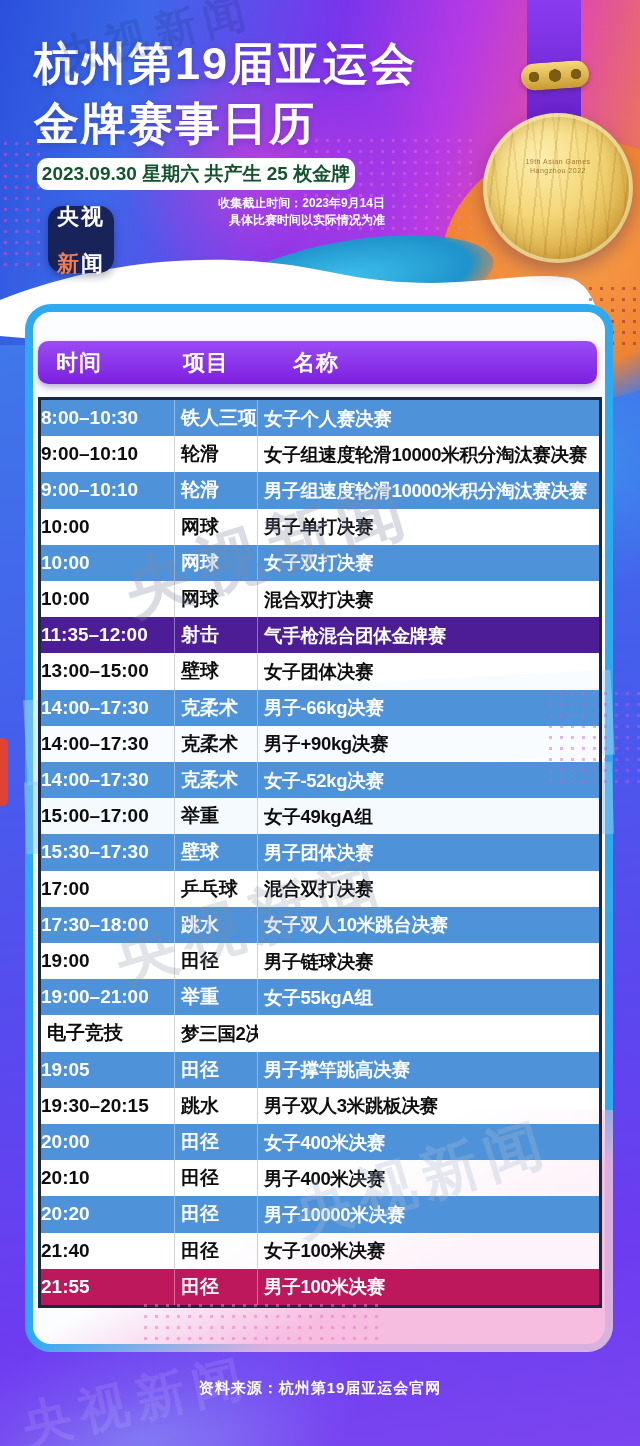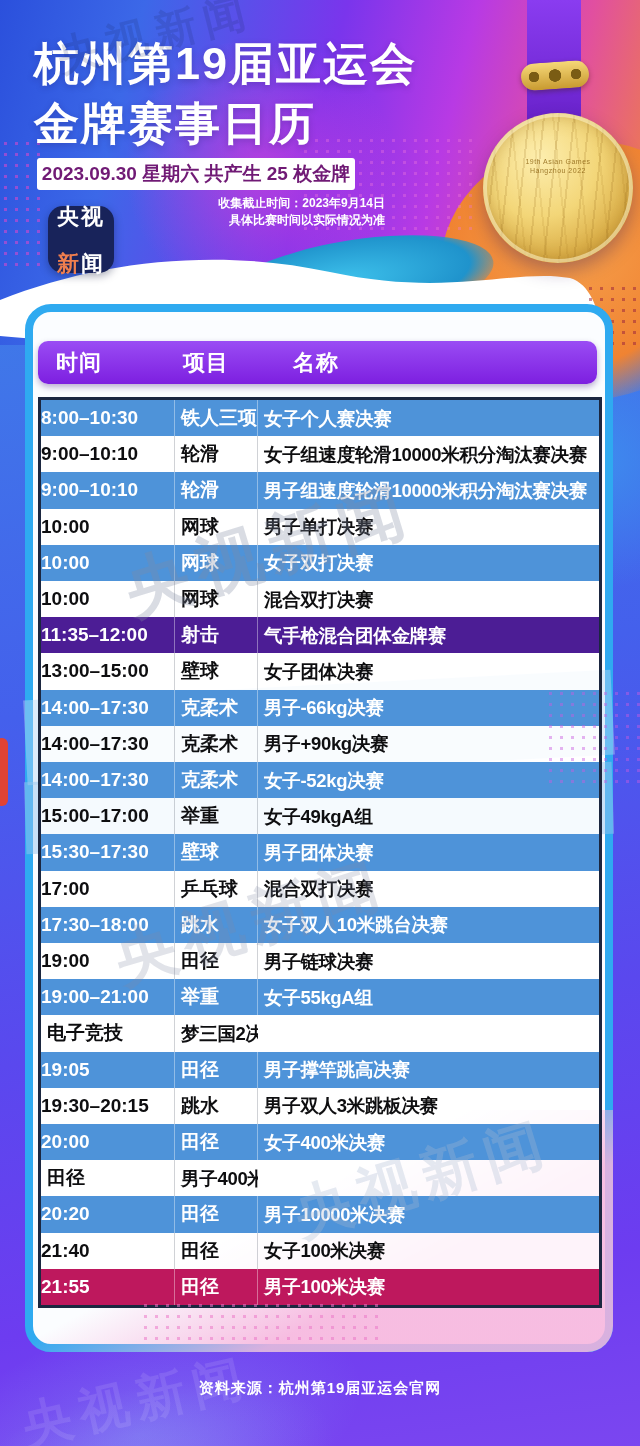--- a/index.html
+++ b/index.html
@@ -117,21 +117,21 @@
   <div class="dots" style="--dc:rgba(240,120,220,0.35);left:300px;top:135px;width:175px;height:100px;z-index:3;"></div>
   <div class="dots" style="--dc:rgba(150,30,60,0.5);left:585px;top:283px;width:55px;height:62px;z-index:9;"></div>
   <div class="dots" style="--dc:rgba(200,90,225,0.45);left:545px;top:688px;width:95px;height:102px;z-index:30;"></div>
   <div class="dots" style="--dc:rgba(235,120,200,0.55);left:140px;top:1300px;width:245px;height:46px;z-index:30;"></div>
 
   <div class="title">
     <div>杭州第19届亚运会</div>
     <div>金牌赛事日历</div>
   </div>
 
-  <div class="date-banner" style="color: #701a75;">2023.09.30 星期六  共产生 25 枚金牌</div>
+  <div class="date-banner" style="color: #14532d; border-radius: 11px;">2023.09.30 星期六  共产生 25 枚金牌</div>
 
   <div class="notes" style="left:auto;right:255px;">
     <div>收集截止时间：2023年9月14日</div>
     <div>具体比赛时间以实际情况为准</div>
   </div>
 
   <div class="logo" style="background: rgb(24, 35, 90);">
     <div>央视</div>
     <div><span class="orange" style="color: rgb(239, 126, 78);">新</span><span>闻</span></div>
   </div>
@@ -276,20 +276,21 @@
       <div class="cell cell-name">男子双人3米跳板决赛</div>
     </div>
 
     <div class="row row-blue" style="background: rgb(78, 147, 217);">
       <div class="cell cell-time">20:00</div>
       <div class="cell cell-event">田径</div>
       <div class="cell cell-name">女子400米决赛</div>
     </div>
 
     <div class="row row-white">
+      <div class="cell cell-time">20:10</div>
       <div class="cell cell-event">田径</div>
       <div class="cell cell-name">男子400米决赛</div>
     </div>
 
     <div class="row row-blue" style="background: rgb(78, 147, 217);">
       <div class="cell cell-time">20:20</div>
       <div class="cell cell-event">田径</div>
       <div class="cell cell-name">男子10000米决赛</div>
     </div>
 

